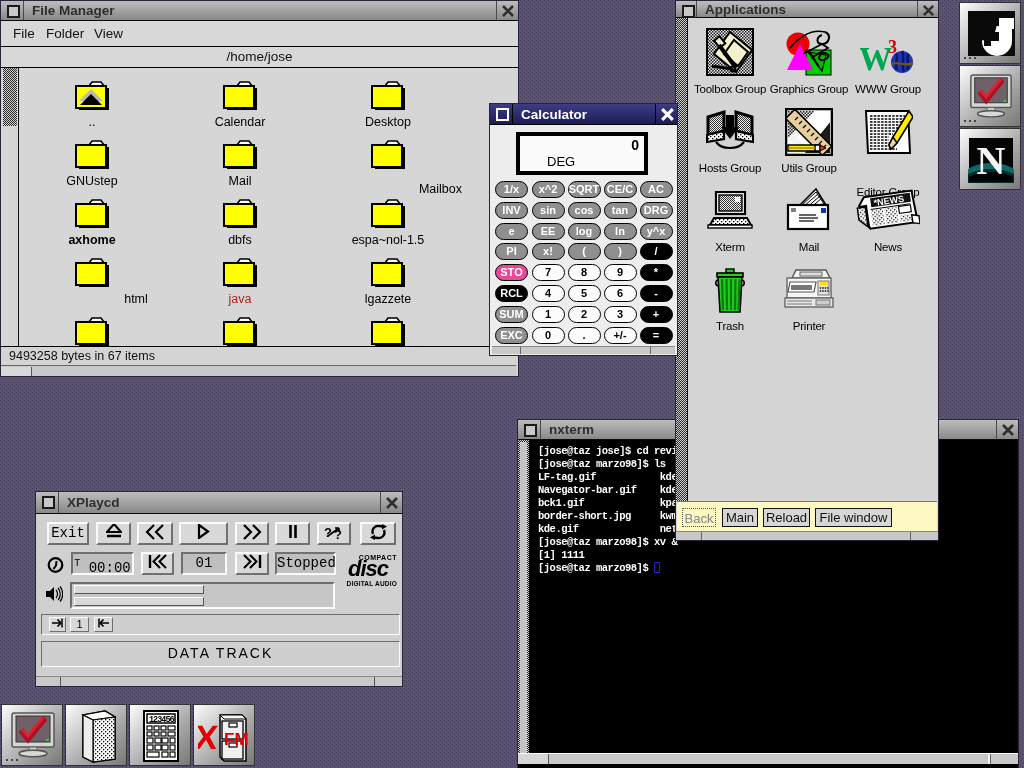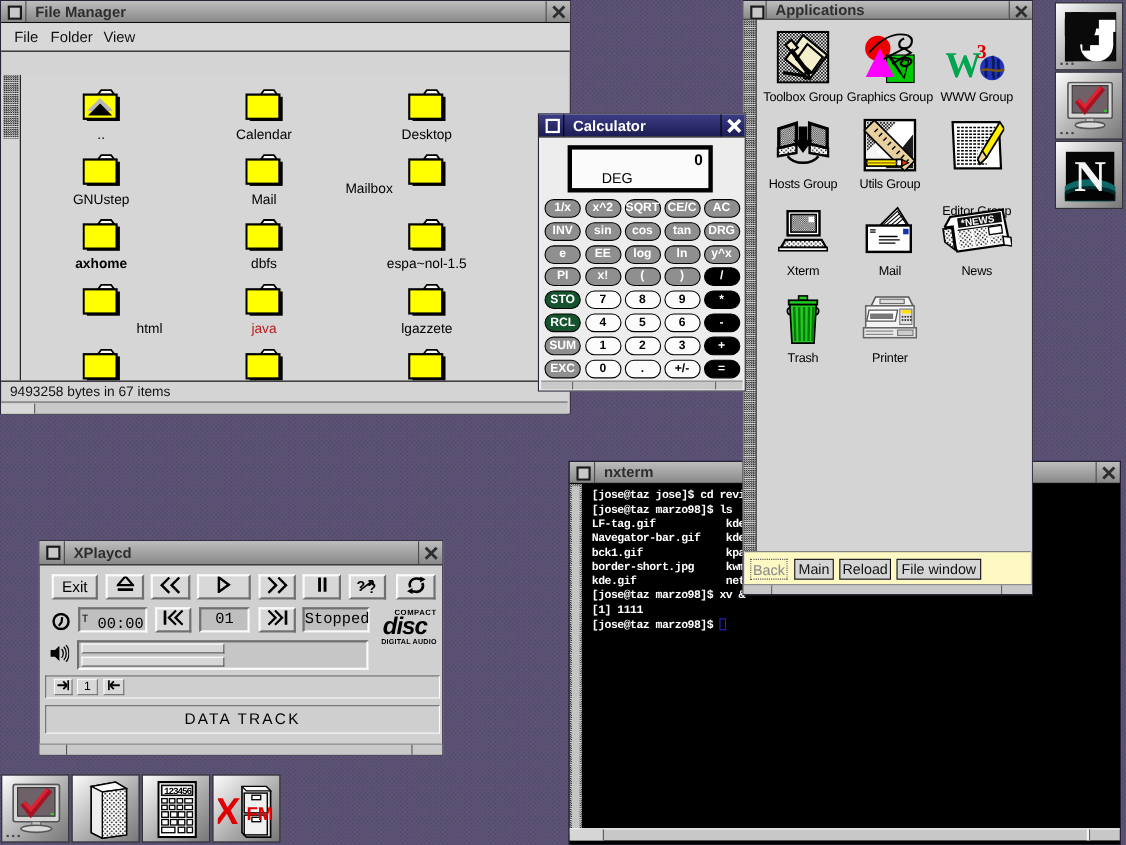--- a/index.html
+++ b/index.html
@@ -294,20 +294,21 @@
         <svg width="16" height="16" viewBox="0 0 16 16">
           <path d="M3 3 L13 13 M13 3 L3 13" stroke="#2e2e2e" stroke-width="2.6"></path>
         </svg>
       </div>
   </div>
   <div style="height:25px;background:#d8d8d8;border-bottom:1px solid #000;font-size:13.5px;color:#111;position:relative;">
     <span class="abs" style="left:12px;top:5px;">File</span>
     <span class="abs" style="left:45px;top:5px;">Folder</span>
     <span class="abs" style="left:93px;top:5px;">View</span>
   </div>
+  <div style="height:20px;background:#d8d8d8;border-bottom:1px solid #000;font-size:13.5px;color:#111;text-align:center;line-height:20px;">/home/jose</div>
 
   <div class="abs" id="fmicons" style="left:0;top:67px;width:515px;height:278px;border-bottom:1px solid #000;background:#d6d6d6;overflow:hidden;">
     <div class="abs chk" style="left:2px;top:0;width:14px;height:58px;"></div>
 <div class="abs" style="left:74px;top:13px;width:36px;height:30px;">
         <svg width="36" height="30" viewBox="0 0 36 30" class="abs" style="left:0px;top:0;">
 <rect x="4" y="7" width="30" height="22" fill="#000"></rect>
 <polygon points="17,1 26,1 29,5 14,5" fill="#fff" stroke="#000" stroke-width="1.6"></polygon>
 <rect x="1" y="5" width="30" height="22" fill="#ffff00" stroke="#000" stroke-width="2"></rect>
           <polygon points="16,8 28,20 4,20" fill="#b8b8b8"></polygon>
           <polygon points="16,13 27,24 5,24" fill="#000"></polygon>
@@ -346,21 +347,21 @@
 </svg>
       </div>
 <div class="abs" style="left:165px;top:106px;width:148px;text-align:center;font-size:12.5px;color:#000;">Mail</div>
 <div class="abs" style="left:370px;top:72px;width:36px;height:30px;">
         <svg width="36" height="30" viewBox="0 0 36 30" class="abs" style="left:0px;top:0;">
 <rect x="4" y="7" width="30" height="22" fill="#000"></rect>
 <polygon points="17,1 26,1 29,5 14,5" fill="#fff" stroke="#000" stroke-width="1.6"></polygon>
 <rect x="1" y="5" width="30" height="22" fill="#ffff00" stroke="#000" stroke-width="2"></rect>
 </svg>
       </div>
-<div class="abs" style="left:313px;top:96px;width:148px;text-align:left;font-size:12.5px;color:#000;">Mailbox</div>
+<div class="abs" style="left:313px;top:114px;width:148px;text-align:right;font-size:12.5px;color:#000;">Mailbox</div>
 <div class="abs" style="left:74px;top:131px;width:36px;height:30px;">
         <svg width="36" height="30" viewBox="0 0 36 30" class="abs" style="left:0px;top:0;">
 <rect x="4" y="7" width="30" height="22" fill="#000"></rect>
 <polygon points="17,1 26,1 29,5 14,5" fill="#fff" stroke="#000" stroke-width="1.6"></polygon>
 <rect x="1" y="5" width="30" height="22" fill="#ffff00" stroke="#000" stroke-width="2"></rect>
 </svg>
       </div>
 <div class="abs" style="left:17px;top:165px;width:148px;text-align:center;font-size:12.5px;color:#000;font-weight:bold;">axhome</div>
 <div class="abs" style="left:222px;top:131px;width:36px;height:30px;">
         <svg width="36" height="30" viewBox="0 0 36 30" class="abs" style="left:0px;top:0;">
@@ -436,21 +437,21 @@
   <div class="tbar" style="height:21px;">
     <div class="tbtn"></div>
     <div class="ttl">XPlaycd</div>
     <div class="tx">
         <svg width="16" height="18" viewBox="0 0 16 16">
           <path d="M3 3 L13 13 M13 3 L3 13" stroke="#2e2e2e" stroke-width="2.6"></path>
         </svg>
       </div>
   </div>
   <div id="xpbody" style="position:relative;width:100%;height:172px;">
-      <div class="abs" style="left:11px;top:8px;width:42px;height:23px;background:#d8d8d8;border-top:2px solid #fafafa;border-left:2px solid #fafafa;border-bottom:2px solid #707070;border-right:2px solid #707070;box-sizing:border-box;text-align:center;color:#000;font-size:14px;line-height:19px;">Exit</div>
+      <div class="abs" style="left:11px;top:8px;width:42px;height:23px;background:#d8d8d8;border-top:2px solid #fafafa;border-left:2px solid #fafafa;border-bottom:2px solid #707070;border-right:2px solid #707070;box-sizing:border-box;text-align:center;color:#000;font-size:14px;line-height:19px;font-family:Liberation Mono, monospace;">Exit</div>
 <div class="abs" style="left:60px;top:8px;width:35px;height:23px;background:#d8d8d8;border-top:2px solid #fafafa;border-left:2px solid #fafafa;border-bottom:2px solid #707070;border-right:2px solid #707070;box-sizing:border-box;text-align:center;color:#000;font-size:14px;line-height:19px;"><svg width="16" height="14" viewBox="0 0 16 14">
           <polygon points="8,0 15,8 1,8" fill="none" stroke="#000" stroke-width="2"></polygon>
           <line x1="1" y1="12" x2="15" y2="12" stroke="#000" stroke-width="2.5"></line>
         </svg></div>
 <div class="abs" style="left:101px;top:8px;width:36px;height:23px;background:#d8d8d8;border-top:2px solid #fafafa;border-left:2px solid #fafafa;border-bottom:2px solid #707070;border-right:2px solid #707070;box-sizing:border-box;text-align:center;color:#000;font-size:14px;line-height:19px;"><svg width="20" height="16" viewBox="0 0 20 16">
           <path d="M9 1 L2 8 L9 15 M18 1 L11 8 L18 15" stroke="#000" stroke-width="2.2" fill="none"></path>
         </svg></div>
 <div class="abs" style="left:143px;top:8px;width:49px;height:23px;background:#d8d8d8;border-top:2px solid #fafafa;border-left:2px solid #fafafa;border-bottom:2px solid #707070;border-right:2px solid #707070;box-sizing:border-box;text-align:center;color:#000;font-size:14px;line-height:19px;"><svg width="13" height="15" viewBox="0 0 13 15">
           <polygon points="2,1 11,7.5 2,14" fill="none" stroke="#000" stroke-width="2.2"></polygon>
         </svg></div>
@@ -545,26 +546,26 @@
 <div class="abs" style="left:5.0px;top:118.5px;width:33px;height:17px;border:1.5px solid #000;border-radius:9px;background:#8f8f8f;color:#fff;font-size:11px;font-weight:bold;text-align:center;line-height:14px;box-sizing:border-box;font-family:'Liberation Sans',sans-serif;">e</div>
 <div class="abs" style="left:41.5px;top:118.5px;width:33px;height:17px;border:1.5px solid #000;border-radius:9px;background:#8f8f8f;color:#fff;font-size:11px;font-weight:bold;text-align:center;line-height:14px;box-sizing:border-box;font-family:'Liberation Sans',sans-serif;">EE</div>
 <div class="abs" style="left:77.5px;top:118.5px;width:33px;height:17px;border:1.5px solid #000;border-radius:9px;background:#8f8f8f;color:#fff;font-size:11px;font-weight:bold;text-align:center;line-height:14px;box-sizing:border-box;font-family:'Liberation Sans',sans-serif;">log</div>
 <div class="abs" style="left:113.5px;top:118.5px;width:33px;height:17px;border:1.5px solid #000;border-radius:9px;background:#8f8f8f;color:#fff;font-size:11px;font-weight:bold;text-align:center;line-height:14px;box-sizing:border-box;font-family:'Liberation Sans',sans-serif;">ln</div>
 <div class="abs" style="left:149.5px;top:118.5px;width:33px;height:17px;border:1.5px solid #000;border-radius:9px;background:#8f8f8f;color:#fff;font-size:11px;font-weight:bold;text-align:center;line-height:14px;box-sizing:border-box;font-family:'Liberation Sans',sans-serif;">y^x</div>
 <div class="abs" style="left:5.0px;top:139.0px;width:33px;height:17px;border:1.5px solid #000;border-radius:9px;background:#8f8f8f;color:#fff;font-size:11px;font-weight:bold;text-align:center;line-height:14px;box-sizing:border-box;font-family:'Liberation Sans',sans-serif;">PI</div>
 <div class="abs" style="left:41.5px;top:139.0px;width:33px;height:17px;border:1.5px solid #000;border-radius:9px;background:#8f8f8f;color:#fff;font-size:11px;font-weight:bold;text-align:center;line-height:14px;box-sizing:border-box;font-family:'Liberation Sans',sans-serif;">x!</div>
 <div class="abs" style="left:77.5px;top:139.0px;width:33px;height:17px;border:1.5px solid #000;border-radius:9px;background:#8f8f8f;color:#fff;font-size:11px;font-weight:bold;text-align:center;line-height:14px;box-sizing:border-box;font-family:'Liberation Sans',sans-serif;">(</div>
 <div class="abs" style="left:113.5px;top:139.0px;width:33px;height:17px;border:1.5px solid #000;border-radius:9px;background:#8f8f8f;color:#fff;font-size:11px;font-weight:bold;text-align:center;line-height:14px;box-sizing:border-box;font-family:'Liberation Sans',sans-serif;">)</div>
 <div class="abs" style="left:149.5px;top:139.0px;width:33px;height:17px;border:1.5px solid #000;border-radius:9px;background:#000;color:#fff;font-size:11px;font-weight:bold;text-align:center;line-height:14px;box-sizing:border-box;font-family:'Liberation Sans',sans-serif;">/</div>
-<div class="abs" style="left:5.0px;top:160.0px;width:33px;height:17px;border:1.5px solid #000;border-radius:9px;background:#14532d;color:#fff;font-size:11px;font-weight:bold;text-align:center;line-height:14px;box-sizing:border-box;font-family:'Liberation Sans',sans-serif;">STO</div>
+<div class="abs" style="left:5.0px;top:160.0px;width:33px;height:17px;border:1.5px solid #000;border-radius:9px;background:#ec4899;color:#fff;font-size:11px;font-weight:bold;text-align:center;line-height:14px;box-sizing:border-box;font-family:'Liberation Sans',sans-serif;">STO</div>
 <div class="abs" style="left:41.5px;top:160.0px;width:33px;height:17px;border:1.5px solid #000;border-radius:9px;background:#fcfcfc;color:#000;font-size:11px;font-weight:bold;text-align:center;line-height:14px;box-sizing:border-box;font-family:'Liberation Sans',sans-serif;">7</div>
 <div class="abs" style="left:77.5px;top:160.0px;width:33px;height:17px;border:1.5px solid #000;border-radius:9px;background:#fcfcfc;color:#000;font-size:11px;font-weight:bold;text-align:center;line-height:14px;box-sizing:border-box;font-family:'Liberation Sans',sans-serif;">8</div>
 <div class="abs" style="left:113.5px;top:160.0px;width:33px;height:17px;border:1.5px solid #000;border-radius:9px;background:#fcfcfc;color:#000;font-size:11px;font-weight:bold;text-align:center;line-height:14px;box-sizing:border-box;font-family:'Liberation Sans',sans-serif;">9</div>
 <div class="abs" style="left:149.5px;top:160.0px;width:33px;height:17px;border:1.5px solid #000;border-radius:9px;background:#000;color:#fff;font-size:11px;font-weight:bold;text-align:center;line-height:14px;box-sizing:border-box;font-family:'Liberation Sans',sans-serif;">*</div>
-<div class="abs" style="left:5.0px;top:181.0px;width:33px;height:17px;border:1.5px solid #000;border-radius:9px;background:#14532d;color:#fff;font-size:11px;font-weight:bold;text-align:center;line-height:14px;box-sizing:border-box;font-family:'Liberation Sans',sans-serif;">RCL</div>
+<div class="abs" style="left:5.0px;top:181.0px;width:33px;height:17px;border:1.5px solid #000;border-radius:9px;background:#000000;color:#fff;font-size:11px;font-weight:bold;text-align:center;line-height:14px;box-sizing:border-box;font-family:'Liberation Sans',sans-serif;">RCL</div>
 <div class="abs" style="left:41.5px;top:181.0px;width:33px;height:17px;border:1.5px solid #000;border-radius:9px;background:#fcfcfc;color:#000;font-size:11px;font-weight:bold;text-align:center;line-height:14px;box-sizing:border-box;font-family:'Liberation Sans',sans-serif;">4</div>
 <div class="abs" style="left:77.5px;top:181.0px;width:33px;height:17px;border:1.5px solid #000;border-radius:9px;background:#fcfcfc;color:#000;font-size:11px;font-weight:bold;text-align:center;line-height:14px;box-sizing:border-box;font-family:'Liberation Sans',sans-serif;">5</div>
 <div class="abs" style="left:113.5px;top:181.0px;width:33px;height:17px;border:1.5px solid #000;border-radius:9px;background:#fcfcfc;color:#000;font-size:11px;font-weight:bold;text-align:center;line-height:14px;box-sizing:border-box;font-family:'Liberation Sans',sans-serif;">6</div>
 <div class="abs" style="left:149.5px;top:181.0px;width:33px;height:17px;border:1.5px solid #000;border-radius:9px;background:#000;color:#fff;font-size:11px;font-weight:bold;text-align:center;line-height:14px;box-sizing:border-box;font-family:'Liberation Sans',sans-serif;">-</div>
 <div class="abs" style="left:5.0px;top:201.5px;width:33px;height:17px;border:1.5px solid #000;border-radius:9px;background:#8f8f8f;color:#fff;font-size:11px;font-weight:bold;text-align:center;line-height:14px;box-sizing:border-box;font-family:'Liberation Sans',sans-serif;">SUM</div>
 <div class="abs" style="left:41.5px;top:201.5px;width:33px;height:17px;border:1.5px solid #000;border-radius:9px;background:#fcfcfc;color:#000;font-size:11px;font-weight:bold;text-align:center;line-height:14px;box-sizing:border-box;font-family:'Liberation Sans',sans-serif;">1</div>
 <div class="abs" style="left:77.5px;top:201.5px;width:33px;height:17px;border:1.5px solid #000;border-radius:9px;background:#fcfcfc;color:#000;font-size:11px;font-weight:bold;text-align:center;line-height:14px;box-sizing:border-box;font-family:'Liberation Sans',sans-serif;">2</div>
 <div class="abs" style="left:113.5px;top:201.5px;width:33px;height:17px;border:1.5px solid #000;border-radius:9px;background:#fcfcfc;color:#000;font-size:11px;font-weight:bold;text-align:center;line-height:14px;box-sizing:border-box;font-family:'Liberation Sans',sans-serif;">3</div>
 <div class="abs" style="left:149.5px;top:201.5px;width:33px;height:17px;border:1.5px solid #000;border-radius:9px;background:#000;color:#fff;font-size:11px;font-weight:bold;text-align:center;line-height:14px;box-sizing:border-box;font-family:'Liberation Sans',sans-serif;">+</div>
 <div class="abs" style="left:5.0px;top:222.5px;width:33px;height:17px;border:1.5px solid #000;border-radius:9px;background:#8f8f8f;color:#fff;font-size:11px;font-weight:bold;text-align:center;line-height:14px;box-sizing:border-box;font-family:'Liberation Sans',sans-serif;">EXC</div>

